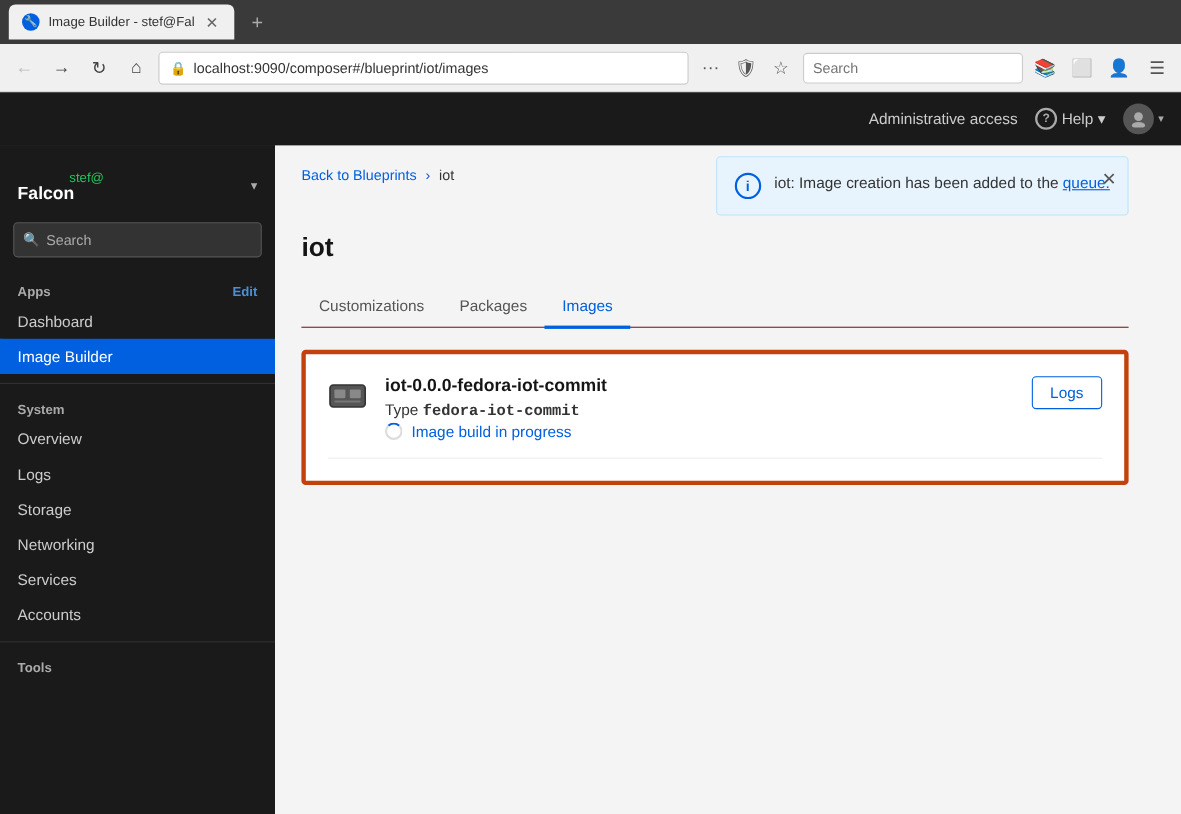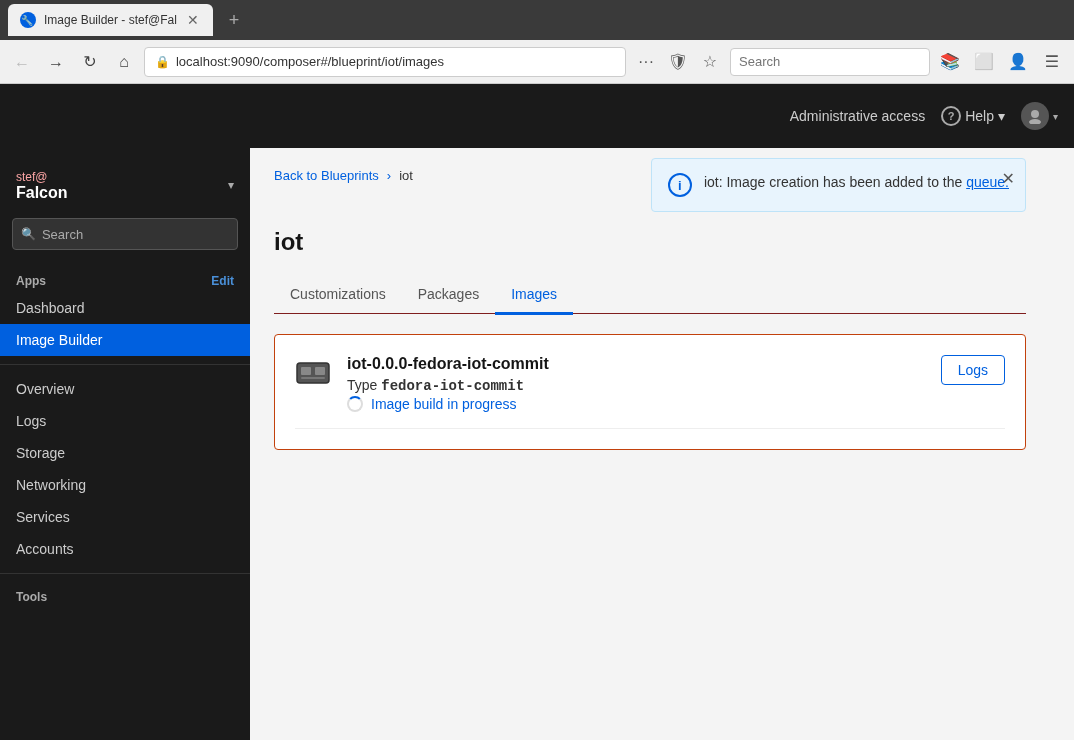--- a/index.html
+++ b/index.html
@@ -18,21 +18,21 @@
     .nav-btn.disabled { color: #bbb; cursor: default; }
     .address-bar { flex: 1; height: 30px; border: 1px solid #ccc; border-radius: 4px; padding: 0 10px; font-size: 13px; background: white; display: flex; align-items: center; gap: 6px; }
     .address-bar-icon { color: #888; font-size: 12px; }
     .address-text { font-size: 13px; color: #333; }
     .toolbar-actions { display: flex; align-items: center; gap: 4px; }
     .toolbar-icon { width: 28px; height: 28px; display: flex; align-items: center; justify-content: center; color: #555; font-size: 16px; cursor: pointer; border-radius: 4px; }
     .search-bar-browser { width: 200px; height: 28px; border: 1px solid #ccc; border-radius: 4px; padding: 0 8px; font-size: 13px; background: white; }
 
     
     .app-container { display: flex; flex-direction: column; flex: 1; height: calc(740px - 84px); }
-    .app-header { background: #1a1a1a; color: white; height: 64px; display: flex; align-items: center; padding: 0 16px; justify-content: flex-end; gap: 16px; }
+    .app-header { background: #1a1a1a; color: white; height: 48px; display: flex; align-items: center; padding: 0 16px; justify-content: flex-end; gap: 16px; }
     .header-admin { color: #ccc; font-size: 14px; }
     .header-help { display: flex; align-items: center; gap: 4px; color: #ccc; font-size: 14px; cursor: pointer; }
     .help-icon { width: 20px; height: 20px; border: 2px solid #aaa; border-radius: 50%; display: flex; align-items: center; justify-content: center; font-size: 11px; font-weight: bold; color: #aaa; }
     .header-user { width: 28px; height: 28px; background: #555; border-radius: 50%; display: flex; align-items: center; justify-content: center; cursor: pointer; }
     .header-caret { color: #aaa; font-size: 10px; }
 
     
     .main-layout { display: flex; flex: 1; overflow: hidden; }
 
     
@@ -66,21 +66,21 @@
 
     
     .page-title { font-size: 24px; font-weight: 600; color: #151515; margin-bottom: 20px; clear: both; }
 
     
     .tabs { display: flex; border-bottom: 1px solid #7f1d1d; margin-bottom: 20px; }
     .tab-item { padding: 10px 16px; cursor: pointer; font-size: 14px; color: #555; border-bottom: 3px solid transparent; margin-bottom: -2px; }
     .tab-item.active { color: #0060df; border-bottom-color: #0060df; font-weight: 500; }
 
     
-    .image-card { background: white; border: 1px solid #c2410c; border-radius: 4px; padding: 20px; }
+    .image-card { background: white; border: 4px solid #c2410c; border-radius: 4px; padding: 20px; }
     .image-row { display: flex; align-items: flex-start; gap: 16px; }
     .image-icon { width: 36px; height: 36px; flex-shrink: 0; }
     .image-details { flex: 1; }
     .image-name { font-size: 16px; font-weight: 600; color: #151515; margin-bottom: 4px; }
     .image-type { font-size: 14px; color: #333; margin-bottom: 2px; }
     .image-type strong { font-weight: 600; font-family: Liberation Mono, monospace; }
     .image-created { font-size: 14px; color: #333; margin-bottom: 10px; }
     .image-created strong { font-weight: 600; }
     .image-status { display: flex; align-items: center; gap: 8px; color: #0060df; font-size: 14px; }
     .spinner { width: 16px; height: 16px; border: 2px solid #ddd; border-top-color: #0060df; border-radius: 50%; animation: spin 1s linear infinite; }
@@ -141,21 +141,21 @@
         </div>
         <span class="header-caret">▾</span>
       </div>
     </div>
 
     <div class="main-layout">
 
       <div class="sidebar">
         <div class="sidebar-brand">
           <div>
-            <span style="font-size:12px;color:#fca5a5;">stef@</span>
+            <span style="font-size:12px;color:#22c55e;margin-left:47px;">stef@</span>
             <div style="font-size:16px;font-weight:bold;color:white;">Falcon</div>
           </div>
           <span class="brand-caret">▾</span>
         </div>
 
         <div class="sidebar-search">
           <span class="sidebar-search-icon">🔍</span>
           <span class="sidebar-search-text">Search</span>
         </div>
 
@@ -166,20 +166,23 @@
 
         <div class="sidebar-item">
           <span>Dashboard</span>
         </div>
         <div class="sidebar-item active">
           <span>Image Builder</span>
         </div>
 
         <div class="sidebar-divider"></div>
 
+        <div class="sidebar-section-label">
+          <span>System</span>
+        </div>
 
         <div class="sidebar-item">
           <span>Overview</span>
         </div>
         <div class="sidebar-item">
           <span>Logs</span>
         </div>
         <div class="sidebar-item">
           <span>Storage</span>
         </div>

